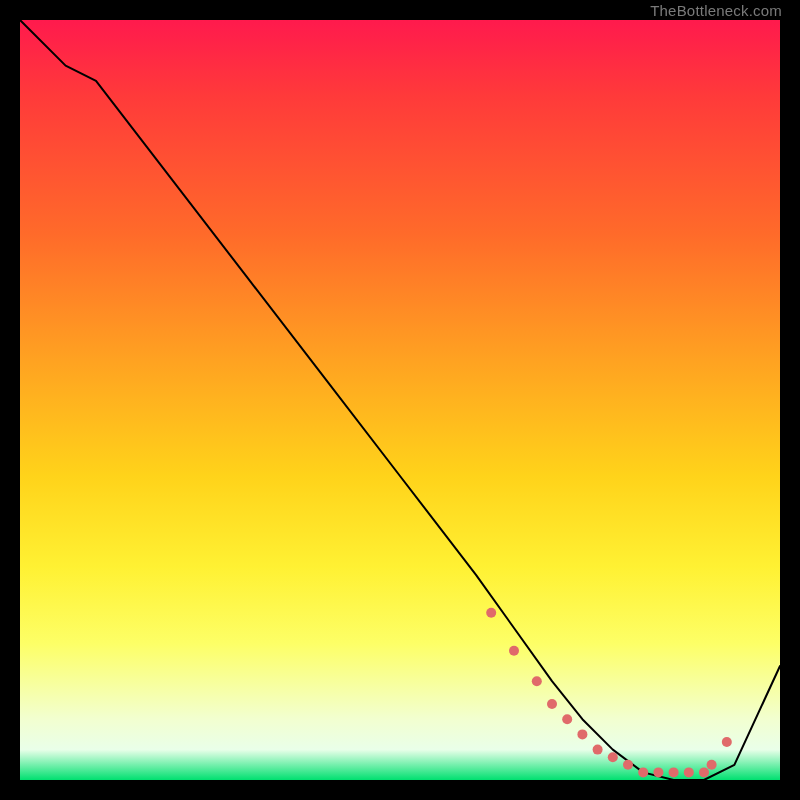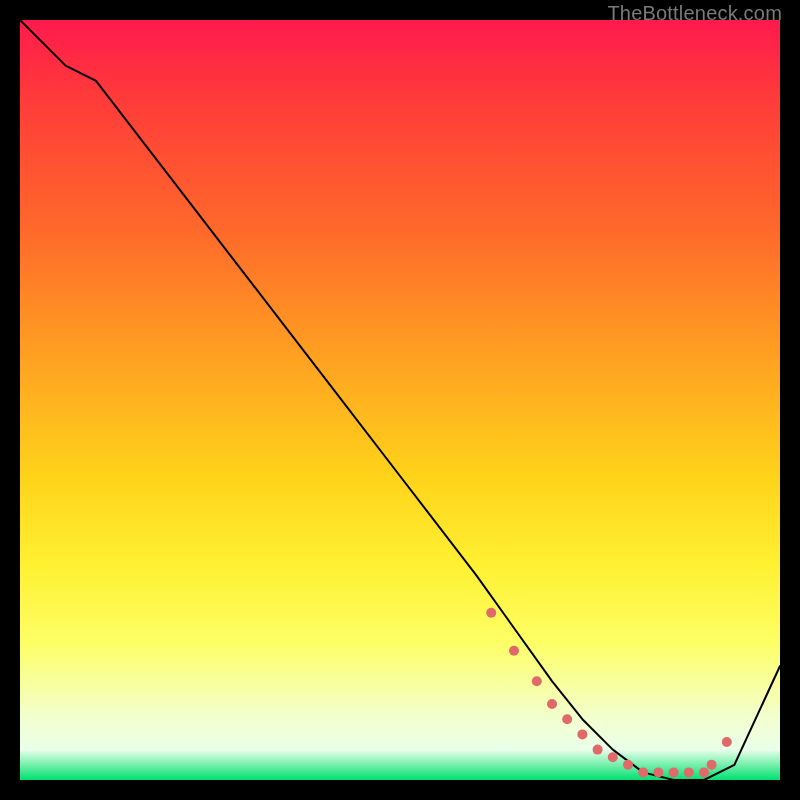--- a/index.html
+++ b/index.html
@@ -41,21 +41,21 @@
     left: 0;
     top: 0;
     width: 760px;
     height: 760px;
   }
   .watermark {
     position: absolute;
     top: 2px;
     right: 18px;
     color: #7a7a7a;
-    font-size: 20px;
+    font-size: 15px;
     letter-spacing: 0.2px;
     font-weight: 400;
     user-select: none;
   }
 </style>
 </head>
 <body>
 
 <div class="stage">
   <div class="watermark">TheBottleneck.com</div>

